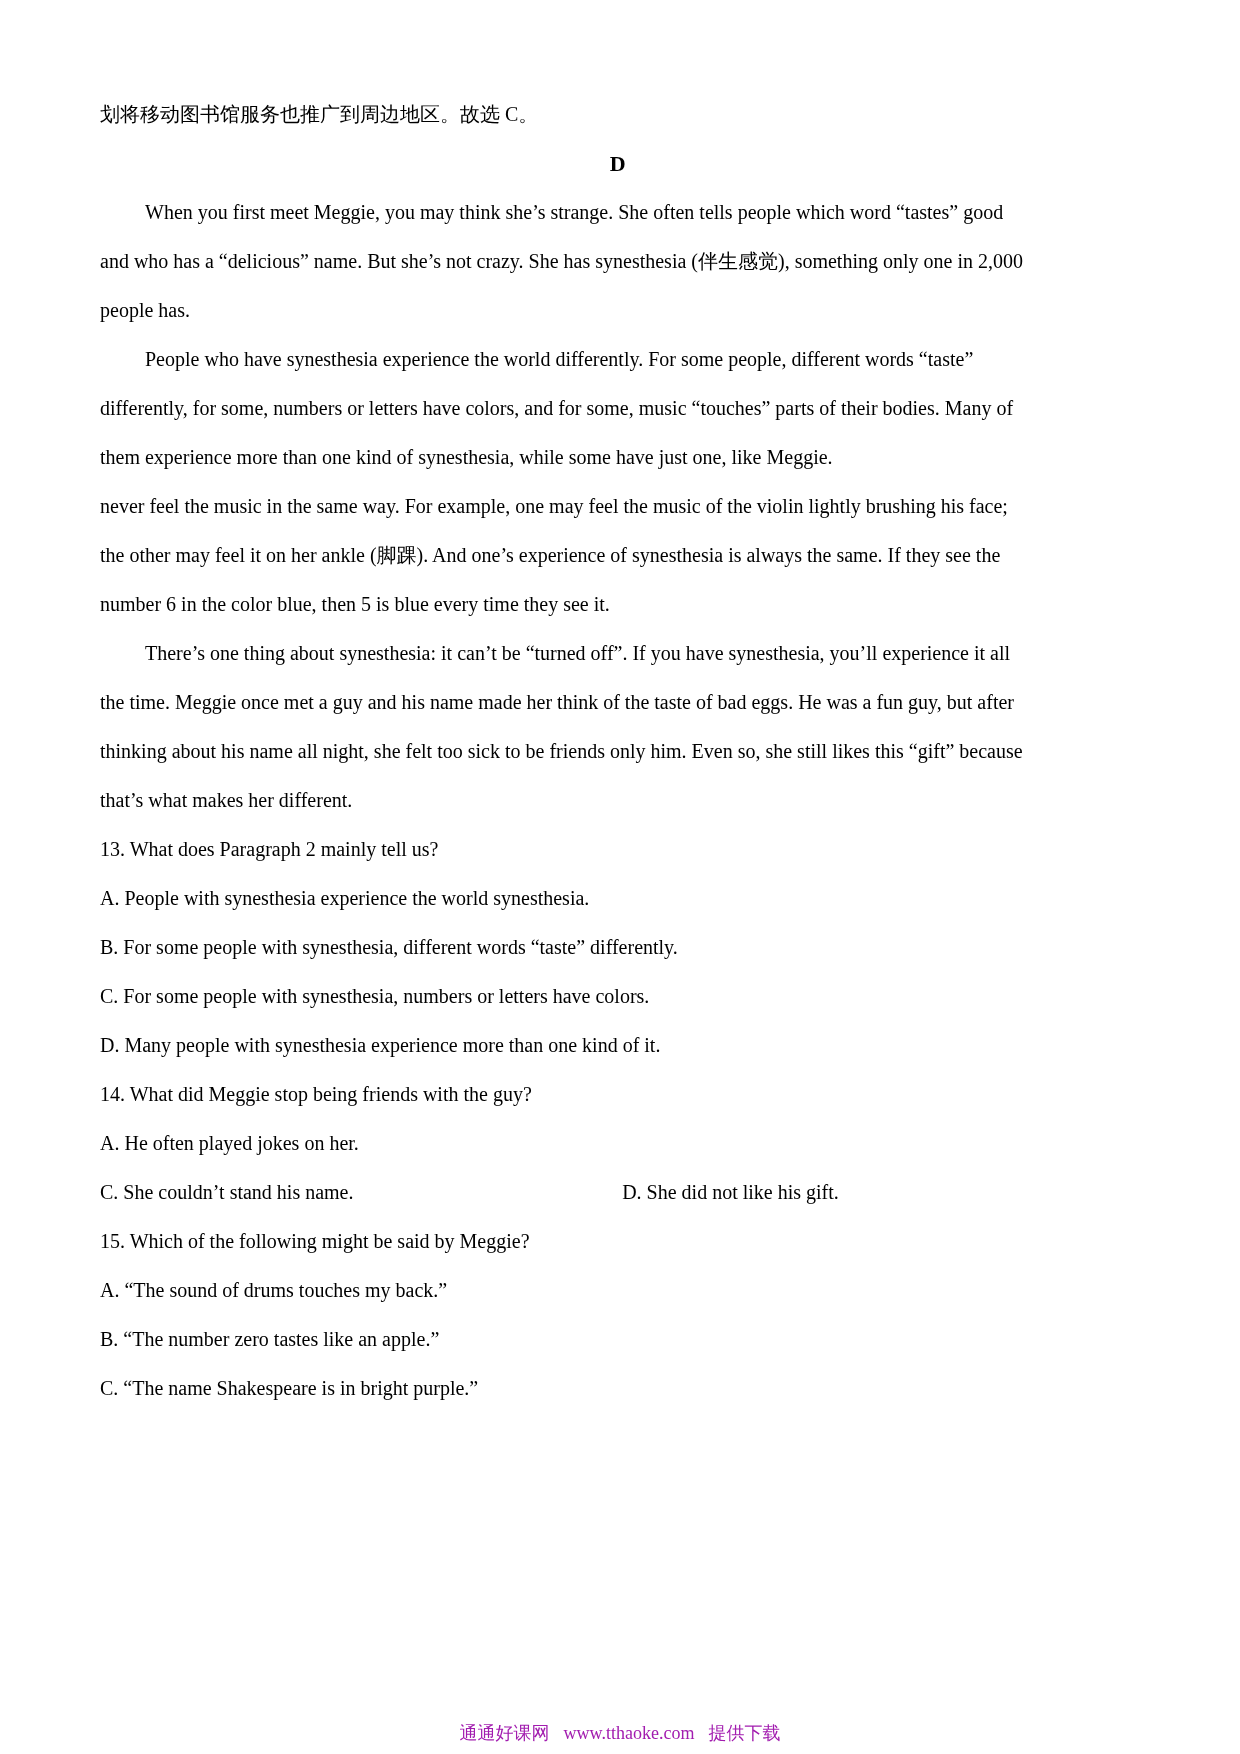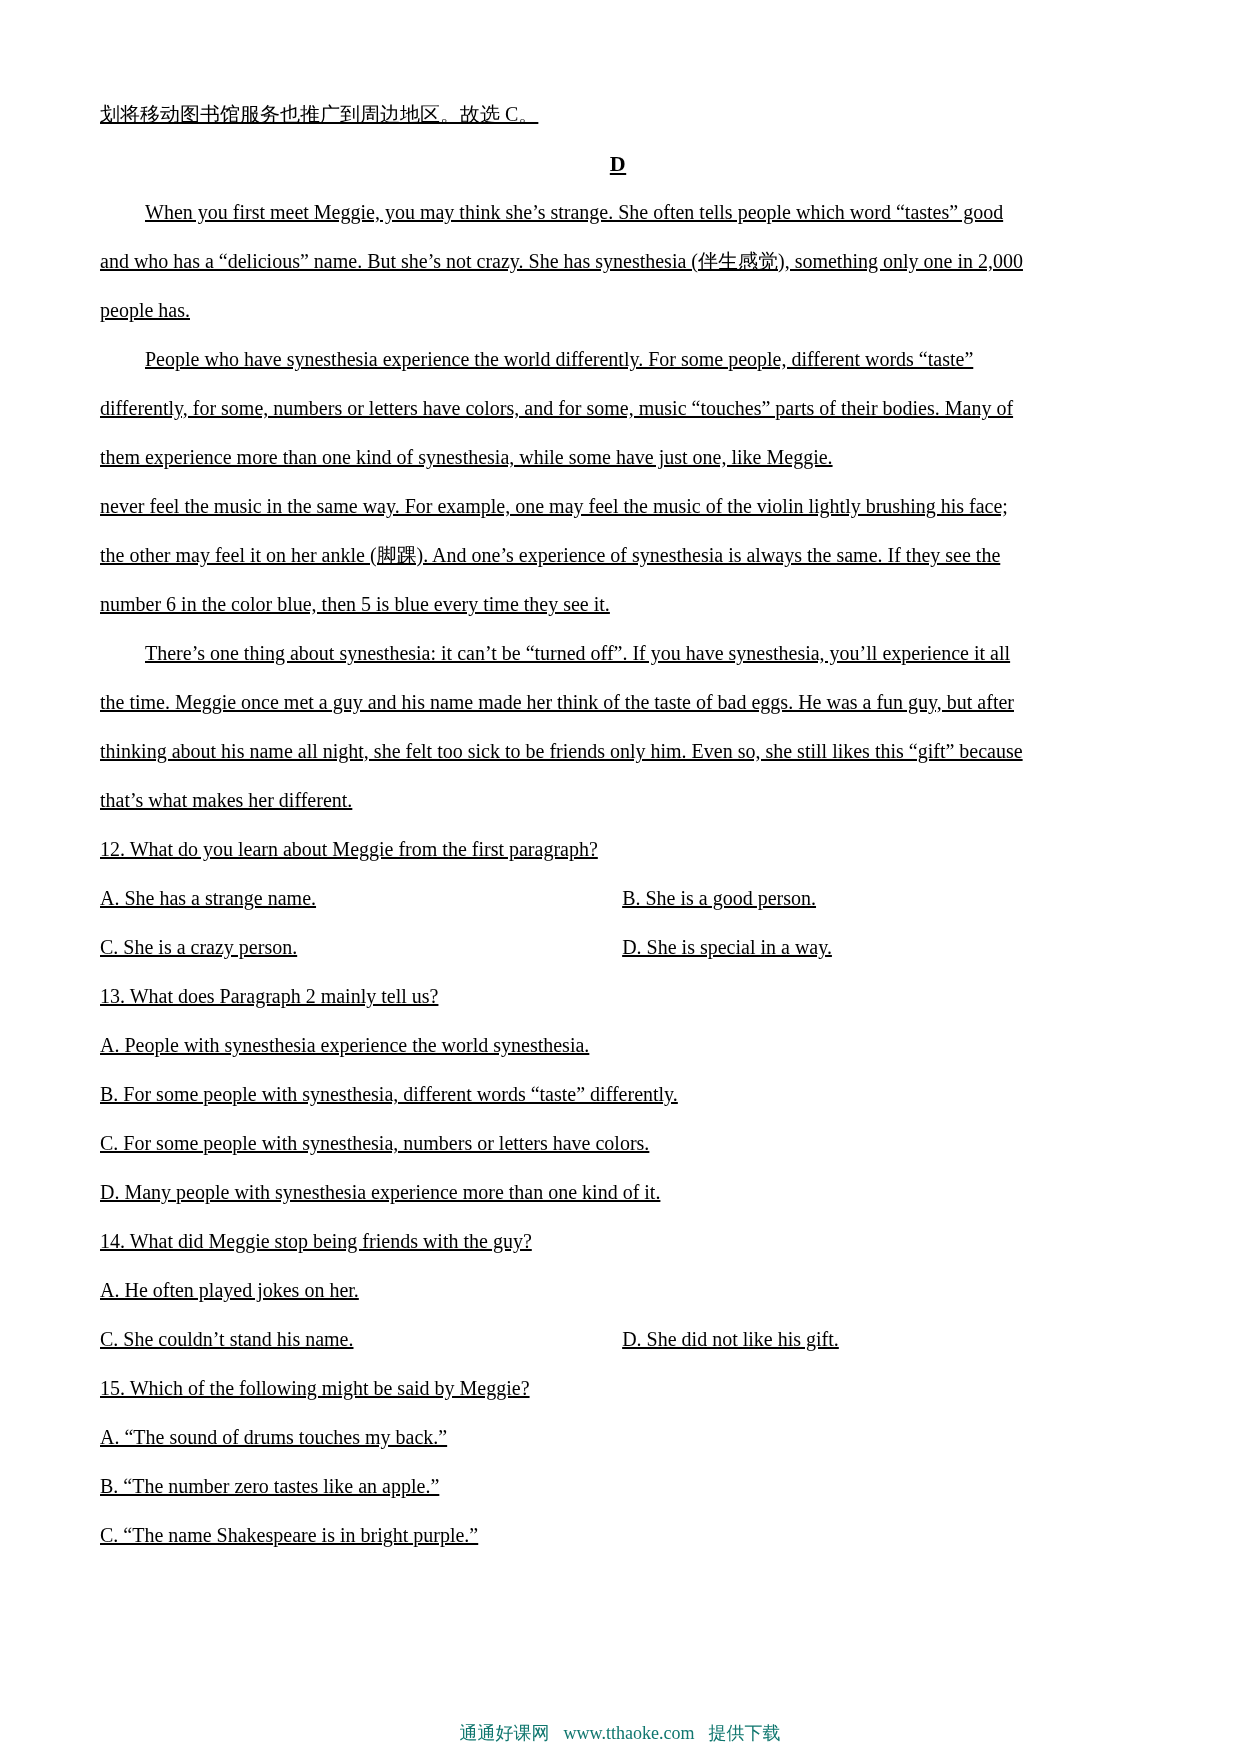--- a/index.html
+++ b/index.html
@@ -5,34 +5,33 @@
   html,body { margin:0; padding:0; background:#ffffff; }
   .page {
     position:relative;
     width:1240px; height:1754px;
     background:#ffffff;
     box-sizing:border-box;
     padding:90px 104px 0 100px;
     font-family:"Liberation Serif","DejaVu Serif",serif;
     color:#000000;
     overflow:hidden;
-    text-decoration:underline;
   }
   .cn-note { line-height:49px; font-size:20px; white-space:nowrap; }
   .section-heading {
     line-height:49px; font-size:22px; font-weight:700;
     text-align:center; letter-spacing:0.5px;
   }
   .line { line-height:49px; font-size:20px; white-space:nowrap; }
   .indent { text-indent:45px; }
   .opt-row { display:flex; }
   .opt-left { width:50.4%; flex-shrink:0; }
   .footer {
     position:absolute; top:1718px; left:0; width:100%;
-    text-align:center; font-size:18px; line-height:30px; color:#0f766e;
+    text-align:center; font-size:18px; line-height:30px; color:#a21caf;
     white-space:nowrap;
   }
   .footer .seg { margin:0 7px; }
 </style>
 </head>
 <body>
 
 <div class="page">
 
   <div class="cn-note">划将移动图书馆服务也推广到周边地区。故选 C。</div>
@@ -57,31 +56,20 @@
     <div class="line">number 6 in the color blue, then 5 is blue every time they see it.</div>
   </div>
 
   <div>
     <div class="line indent">There’s one thing about synesthesia: it can’t be “turned off”. If you have synesthesia, you’ll experience it all</div>
     <div class="line">the time. Meggie once met a guy and his name made her think of the taste of bad eggs. He was a fun guy, but after</div>
     <div class="line">thinking about his name all night, she felt too sick to be friends only him. Even so, she still likes this “gift” because</div>
     <div class="line">that’s what makes her different.</div>
   </div>
 
-  <div>
-    <div class="line">12. What do you learn about Meggie from the first paragraph?</div>
-    <div class="opt-row">
-      <div class="line opt-left">A. She has a strange name.</div>
-      <div class="line">B. She is a good person.</div>
-    </div>
-    <div class="opt-row">
-      <div class="line opt-left">C. She is a crazy person.</div>
-      <div class="line">D. She is special in a way.</div>
-    </div>
-  </div>
 
   <div>
     <div class="line">13. What does Paragraph 2 mainly tell us?</div>
     <div class="line">A. People with synesthesia experience the world synesthesia.</div>
     <div class="line">B. For some people with synesthesia, different words “taste” differently.</div>
     <div class="line">C. For some people with synesthesia, numbers or letters have colors.</div>
     <div class="line">D. Many people with synesthesia experience more than one kind of it.</div>
   </div>
 
   <div>

